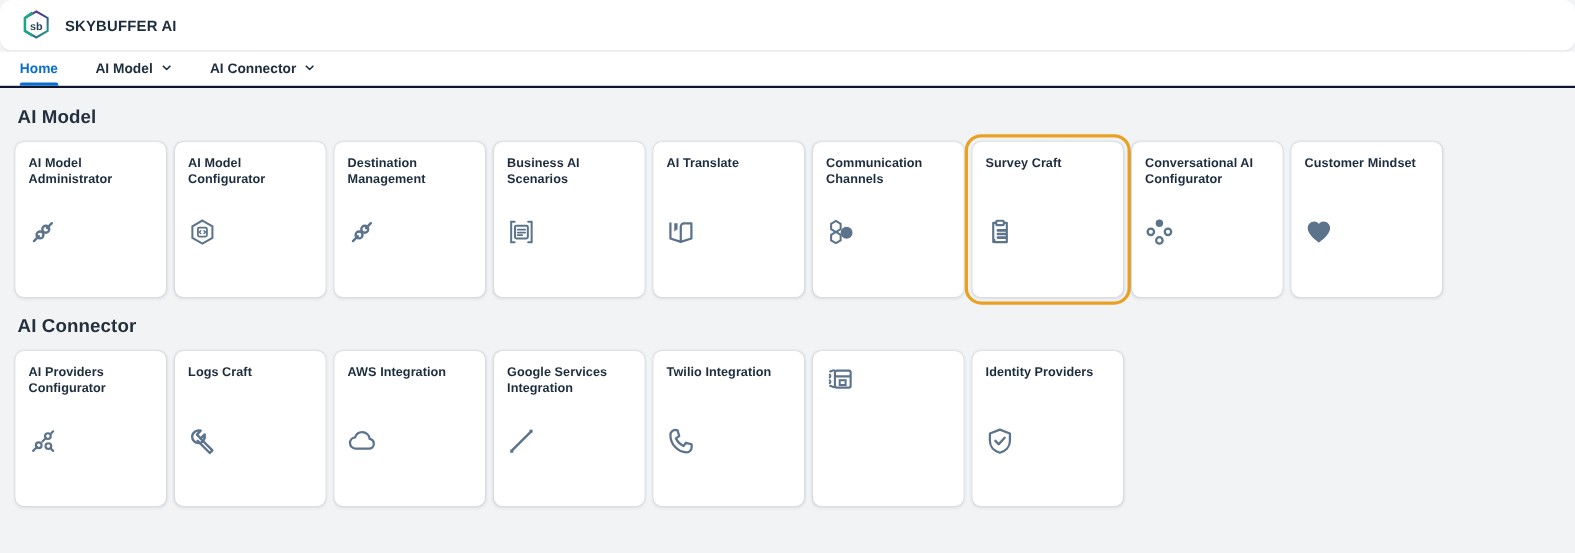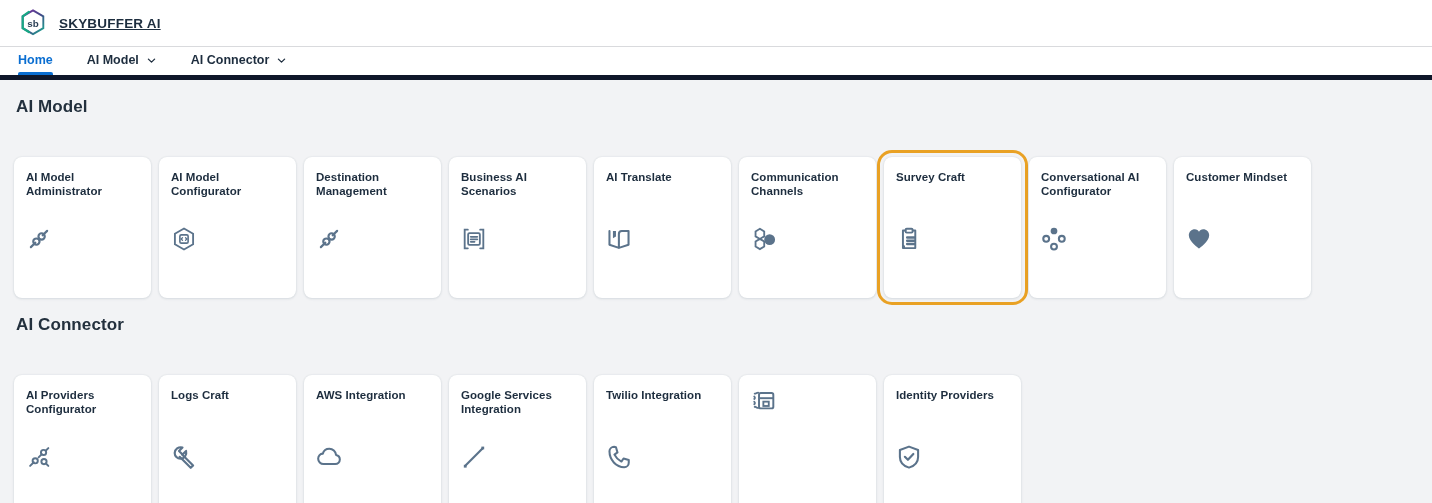--- a/index.html
+++ b/index.html
@@ -17,45 +17,45 @@
 
   
   .shell-header {
     height: 47px;
     background: #ffffff;
     border-bottom: 1px solid #d9dadd;
     display: flex;
     align-items: center;
     padding: 0 0 0 18px;
     box-sizing: border-box;
+    border-radius: 11px;
   }
   .brand {
     display: flex;
     align-items: center;
     gap: 11px;
   }
   .logo-mark {
     width: 30px;
     height: 30px;
     display: block;
   }
   .brand-title {
     font-size: 13.5px;
     font-weight: bold;
     letter-spacing: 0.2px;
     color: #1d2d3e;
     white-space: nowrap;
-    text-decoration: underline;
   }
 
   
   .nav-bar {
     height: 33px;
     background: #ffffff;
-    border-bottom: 5px solid #0f172a;
+    border-bottom: 2px solid #0f172a;
     display: flex;
     align-items: stretch;
     padding-left: 18px;
     box-sizing: border-box;
   }
   .nav-item {
     display: flex;
     align-items: center;
     gap: 7px;
     margin-right: 34px;
@@ -113,21 +113,20 @@
     background: #ffffff;
     border-radius: 8px;
     box-shadow: 0 0 2px 0 rgba(34,54,79,0.10), 0 1px 3px 0 rgba(34,54,79,0.10);
     box-sizing: border-box;
     padding: 13px 12px 12px 12px;
     display: flex;
     flex-direction: column;
     justify-content: space-between;
     cursor: pointer;
     position: relative;
-    margin-top: 28px;
   }
   .tile.selected {
     outline: 3px solid #e9a124;
     outline-offset: 4px;
     border-radius: 8px;
   }
   .tile-title {
     font-size: 11.5px;
     font-weight: bold;
     line-height: 1.25;

